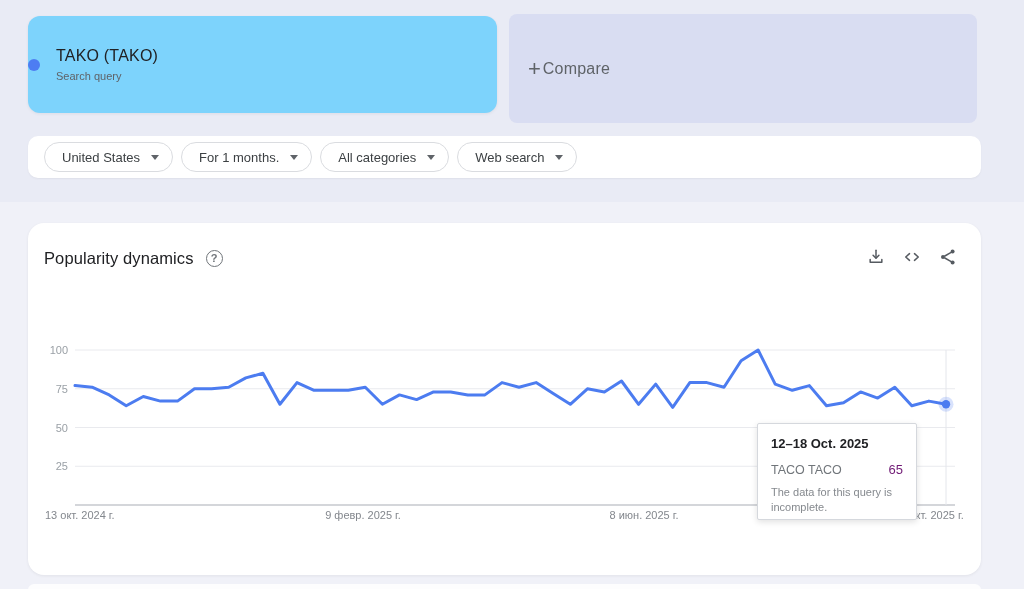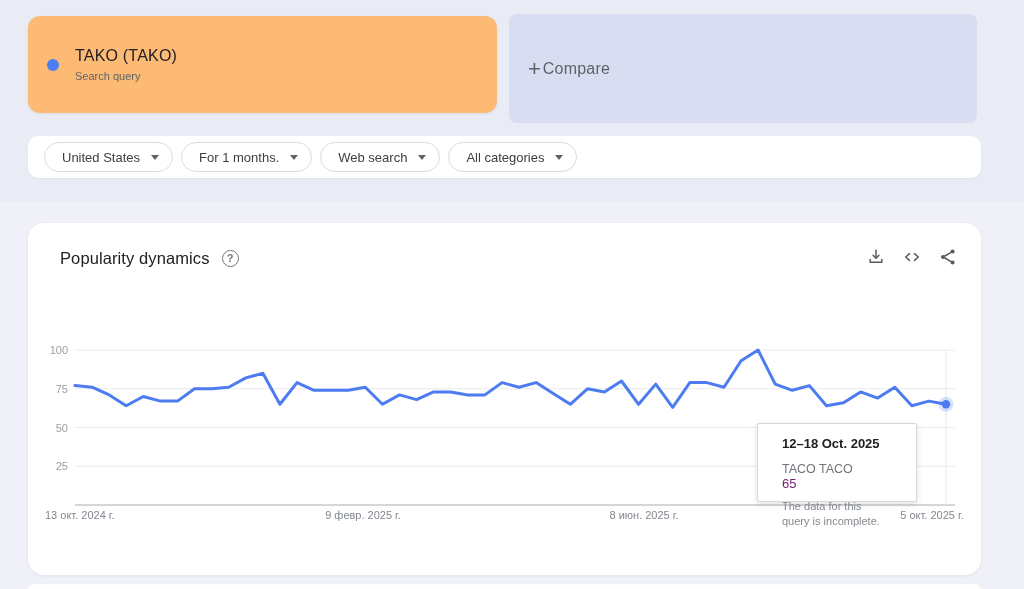--- a/index.html
+++ b/index.html
@@ -11,23 +11,23 @@
     overflow: hidden;
     color: #202124;
   }
   .top-band {
     position: absolute; left: 0; top: 0; width: 1024px; height: 202px;
     background: #e9ebf5;
   }
   
   .search-card {
     position: absolute; left: 28px; top: 16px; width: 469px; height: 97px;
-    background: #fdba74; border-radius: 12px;
+    background: #7dd3fc; border-radius: 12px;
     box-shadow: 0 1px 3px rgba(60,64,67,.08);
-    display: flex; align-items: center; padding-left: 19px;
+    display: flex; align-items: center; 
   }
   .term-dot {
     width: 12px; height: 12px; border-radius: 50%;
     background: #4d7df2; flex: 0 0 auto;
   }
   .term-text { margin-left: 16px; display: flex; flex-direction: column; gap: 5px; }
   .term-title { font-size: 16px; font-weight: 500; color: #202124; letter-spacing: .2px; }
   .term-sub { font-size: 11px; color: #5f6368; }
   
   .compare-card {
@@ -56,47 +56,47 @@
     border-left: 4px solid transparent; border-right: 4px solid transparent;
     border-top: 5px solid #5f6368;
   }
   
   .chart-card {
     position: absolute; left: 28px; top: 223px; width: 953px; height: 352px;
     background: #fff; border-radius: 16px;
     box-shadow: 0 1px 3px rgba(60,64,67,.08);
   }
   .chart-header {
-    position: absolute; left: 32px; right: 22px; top: 22px; height: 26px;
+    position: absolute; left: 16px; right: 22px; top: 22px; height: 26px;
     display: flex; align-items: center; z-index: 2;
   }
   .chart-title { font-size: 16.5px; font-weight: 500; color: #202124; letter-spacing: .1px; }
   .help-badge {
     margin-left: 12px; width: 17px; height: 17px; border-radius: 50%;
     border: 1.5px solid #70757a; color: #70757a;
     font-size: 11px; font-weight: 600; line-height: 14px; text-align: center;
     cursor: pointer; background: #fff;
   }
   .chart-actions { margin-left: auto; display: flex; align-items: center; gap: 14px; }
   .icon-btn { border: none; background: transparent; cursor: pointer; padding: 0; width: 22px; height: 22px; }
   .icon-btn svg { width: 20px; height: 20px; stroke: #555a60; stroke-width: 1.8; fill: none; stroke-linecap: round; stroke-linejoin: round; }
   .icon-btn svg .filled { fill: #555a60; stroke: none; }
   .plot { position: absolute; left: 0; top: 0; width: 953px; height: 352px; z-index: 1; }
   .plot text { font-family: "Liberation Sans", "DejaVu Sans", sans-serif; }
   .ytick { font-size: 11px; fill: #9aa0a6; }
   .xtick { font-size: 11px; fill: #83878d; }
   
   .chart-tooltip {
-    position: absolute; left: 729px; top: 200px; width: 160px; height: 79px;
+    position: absolute; left: 729px; top: 200px; width: 160px; height: 97px;
     background: #fff; border: 1px solid #d5d8dd; border-radius: 2px;
     box-shadow: 0 2px 6px rgba(0,0,0,.12);
-    padding: 12px 24px; z-index: 3;
+    padding: 12px 13px; z-index: 3;
   }
   .tt-date { font-size: 13px; font-weight: 700; color: #202124; margin-bottom: 11px; }
-  .tt-row { display: flex; justify-content: space-between; align-items: flex-start; margin-bottom: 8px; flex-direction: column; }
+  .tt-row { display: flex; justify-content: space-between; align-items: center; margin-bottom: 8px; }
   .tt-series { font-size: 12.5px; color: #70757a; }
   .tt-value { font-size: 13px; color: #701a75; font-weight: 400; }
   .tt-note { font-size: 11px; line-height: 1.35; color: #85898e; }
   .next-card-peek {
     position: absolute; left: 28px; top: 584px; width: 953px; height: 6px;
     background: #fdfdfe; border-radius: 12px 12px 0 0;
   }
 </style>
 </head>
 <body>
@@ -119,25 +119,25 @@
 <section class="filter-bar">
   <button class="chip">
     <span>United States</span>
     <span class="caret"></span>
   </button>
   <button class="chip">
     <span>For 1 months.</span>
     <span class="caret"></span>
   </button>
   <button class="chip">
+    <span>All categories</span>
+    <span class="caret"></span>
+  </button>
+  <button class="chip">
     <span>Web search</span>
-    <span class="caret"></span>
-  </button>
-  <button class="chip">
-    <span>All categories</span>
     <span class="caret"></span>
   </button>
 </section>
 
 <section class="chart-card">
   <div class="chart-header">
     <h2 class="chart-title">Popularity dynamics</h2>
     <button class="help-badge">?</button>
     <div class="chart-actions">
       <button class="icon-btn" title="">

